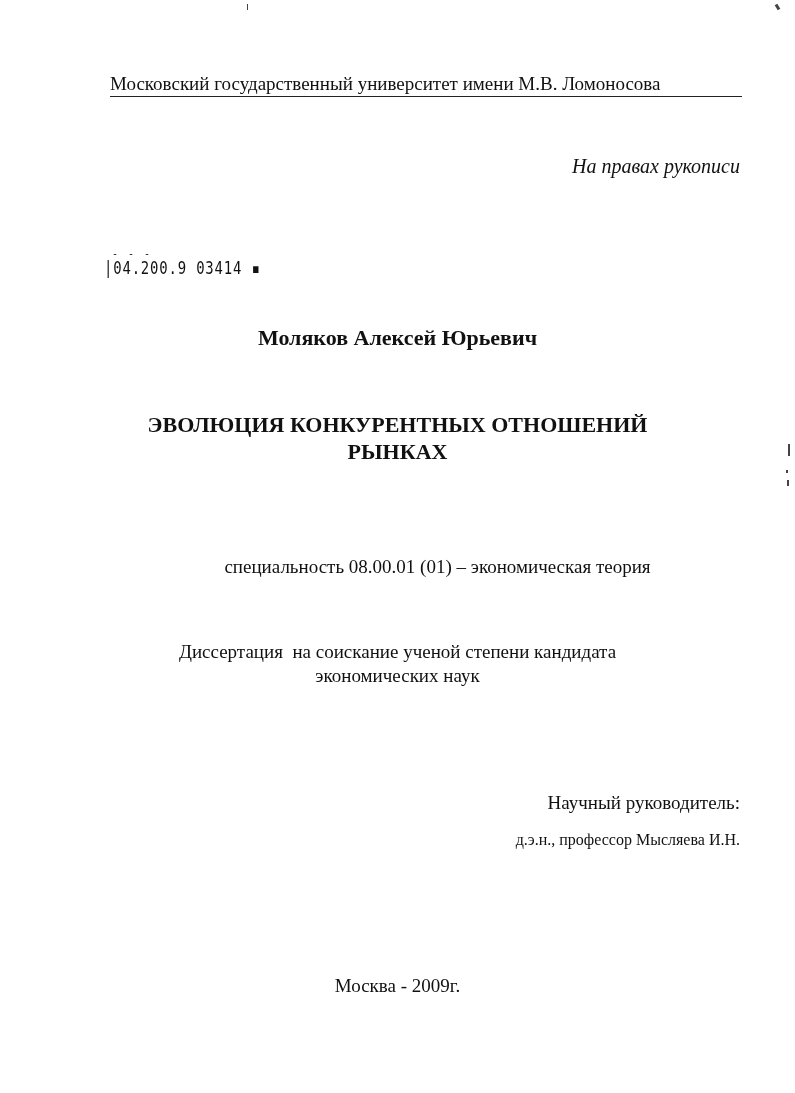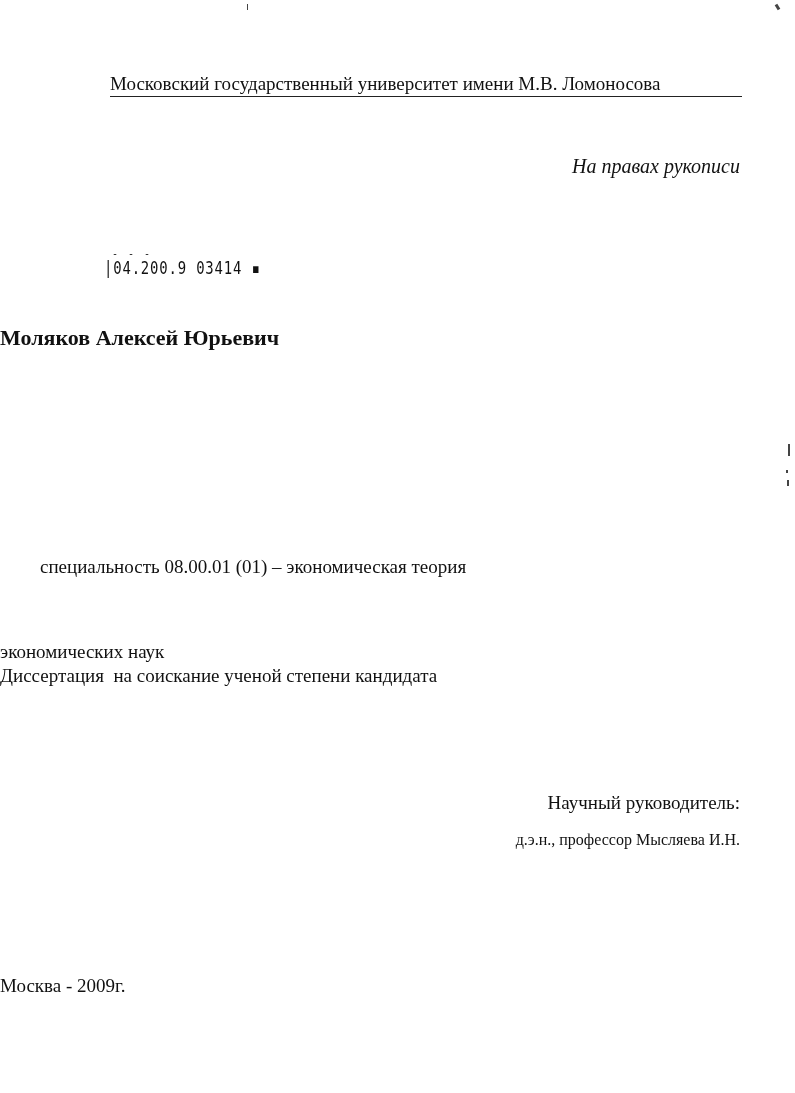--- a/index.html
+++ b/index.html
@@ -1,18 +1,18 @@
 <!DOCTYPE html>
 <html><head>
 <meta charset="utf-8">
 <style>
   html, body { margin:0; padding:0; background:#fff; }
   body { width:795px; height:1093px; position:relative; overflow:hidden; font-family:"Liberation Serif", serif; color:#111; }
   .abs { position:absolute; }
-  .center { left:0; width:795px; text-align:left; }
+  .center { left:0; width:795px; text-align:center; }
   #university { left:110px; width:632px; top:73px; text-align:left; font-size:19px; }
   #rule { left:110px; width:632px; top:96px; height:0; border-top:1.5px solid #222; }
   #rights { right:55px; top:155px; font-size:20px; font-style:italic; }
   #barcode { left:104px; top:258px; font-family:"DejaVu Sans Mono", monospace; font-size:17px; letter-spacing:1px; transform:scaleX(0.82); transform-origin:left; }
   #barcode-dash { left:112px; top:248px; font-size:10px; font-family:"DejaVu Sans Mono", monospace; letter-spacing:2px; }
   #author { top:325px; font-size:22px; font-weight:bold; }
   #title { top:411px; font-size:22px; font-weight:bold; line-height:27px; }
   #specialty { top:556px; font-size:19px;margin-left:40px; }
   #diss { top:640px; font-size:19px; line-height:24px; }
   #sup-label { right:55px; top:792px; font-size:19px; }
@@ -27,27 +27,29 @@
 <div class="abs" id="rule"></div>
 
 <div class="abs" id="rights">На правах рукописи</div>
 
 <div class="abs" id="barcode-dash">- - -</div>
 <div class="abs" id="barcode">|<span>04.200.9 03414</span> ▪</div>
 
 <div class="abs center" id="author">Моляков Алексей Юрьевич</div>
 
 <div class="abs center" id="title">
+  <div>ЭВОЛЮЦИЯ КОНКУРЕНТНЫХ ОТНОШЕНИЙ</div>
+  <div>РЫНКАХ</div>
 </div>
 
 <div class="abs center" id="specialty">специальность 08.00.01 (01) – экономическая теория</div>
 
 <div class="abs center" id="diss">
+  <div style="white-space:pre;">Диссертация  на соискание ученой степени кандидата</div>
   <div>экономических наук</div>
-  <div style="white-space:pre;">Диссертация  на соискание ученой степени кандидата</div>
 </div>
 
 <div class="abs" id="sup-label">Научный руководитель:</div>
 <div class="abs" id="sup-name">д.э.н., профессор Мысляева И.Н.</div>
 
 <div class="abs center" id="city">Москва - 2009г.</div>
 
 <div class="mark" style="left:247px;top:4px;width:1px;height:6px;"></div>
 <div class="mark" style="left:776px;top:4px;width:3px;height:6px;transform:rotate(-30deg);"></div>
 <div class="mark" style="left:788px;top:444px;width:2px;height:12px;"></div>

